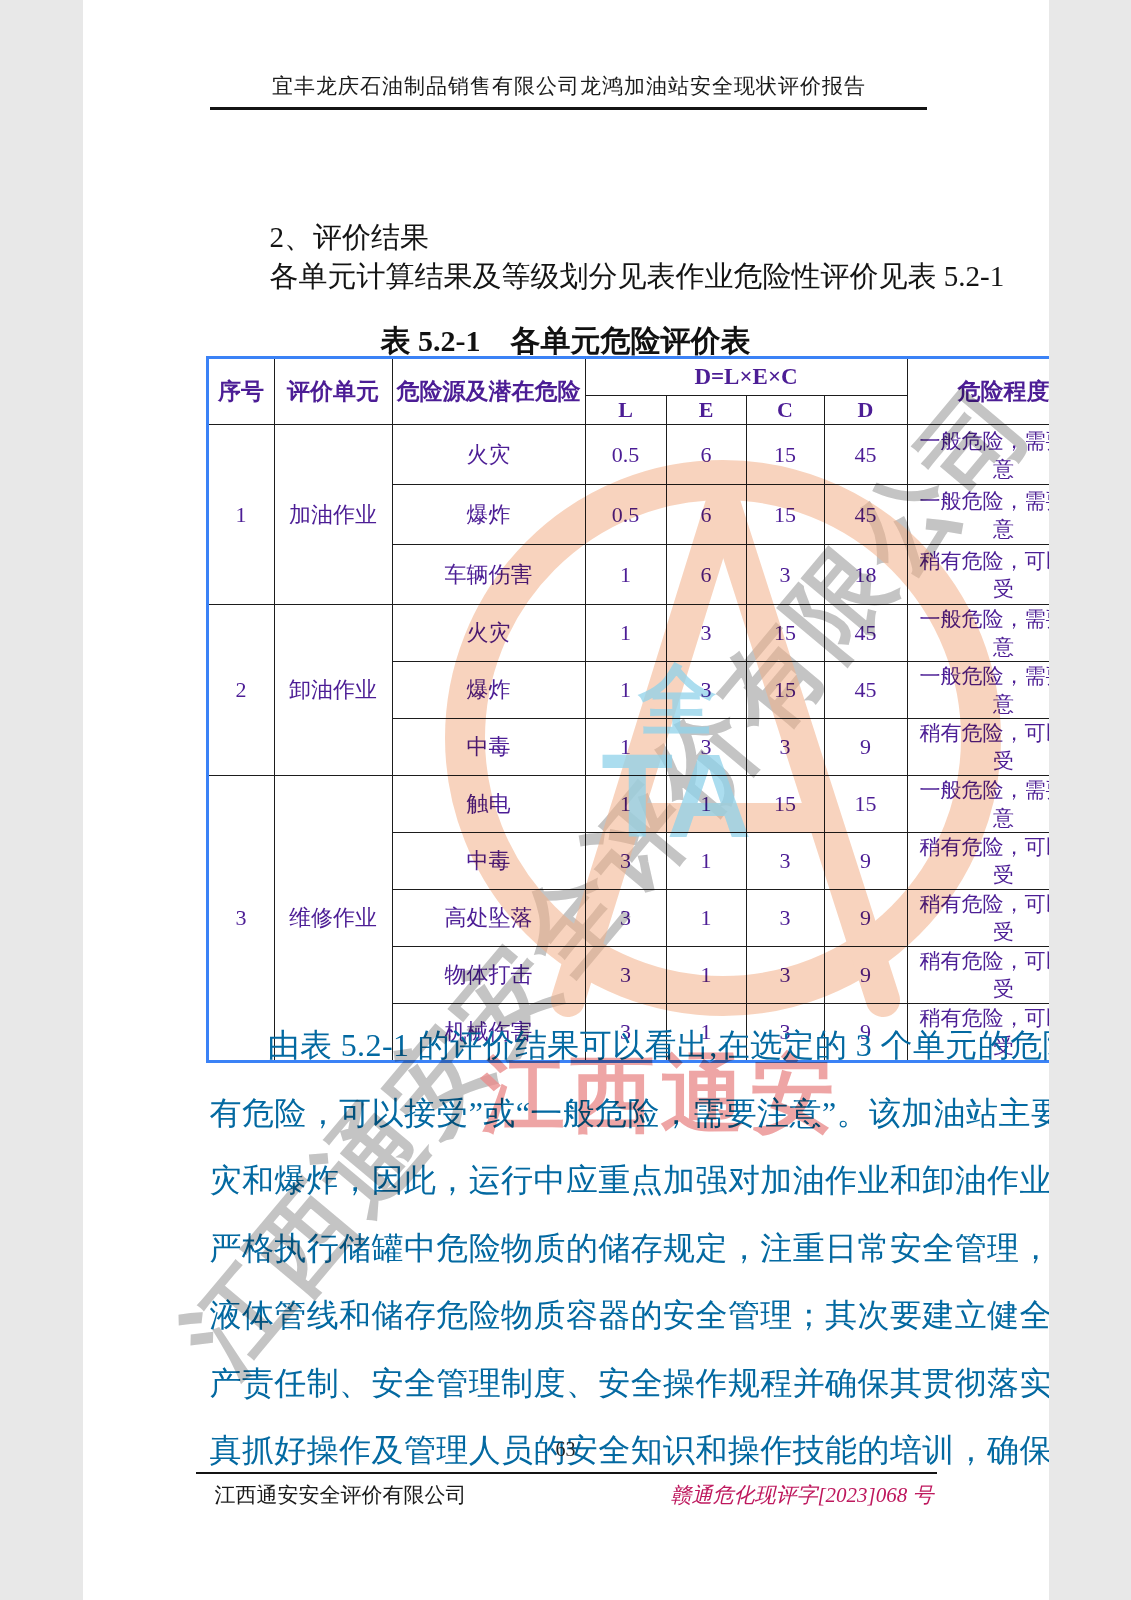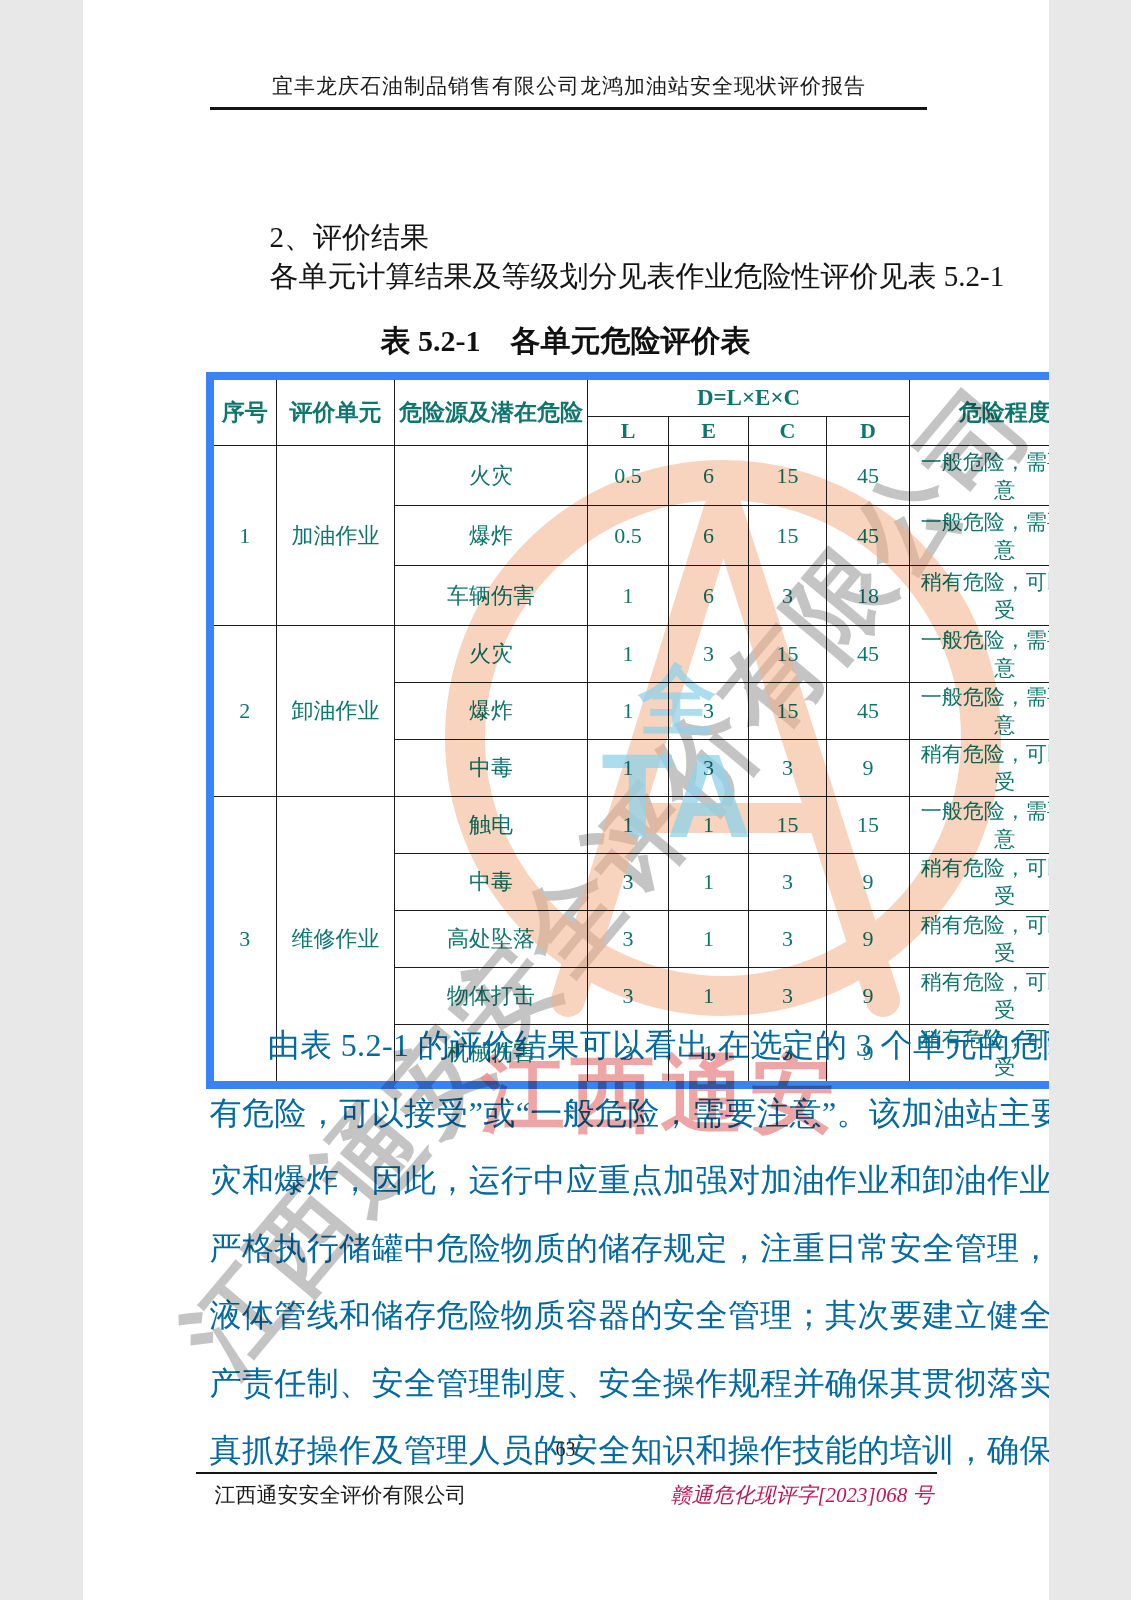--- a/index.html
+++ b/index.html
@@ -24,24 +24,24 @@
   .bodyline{position:absolute;left:127px;font-size:29px;color:#141414;white-space:nowrap;}
   .line-intro{top:138px;}
   .line-heading{top:202px;left:187px;margin-top:16px;}
   .line-intro2{top:257px;left:187px;}
   
   .table-title{
     position:absolute;top:321px;left:0;width:100%;
     text-align:center;font-weight:bold;font-size:30px;color:#111;
   }
   table.risk{
-    position:absolute;top:372px;left:123px;
+    position:absolute;top:356px;left:123px;
     width:894px;border-collapse:collapse;table-layout:fixed;
-    border:8px solid #3b82f6;
-    font-size:22px;color:#0f766e;
+    border:3px solid #3b82f6;
+    font-size:22px;color:#4c1d95;
   }
   table.risk th,table.risk td{
     border:1.5px solid #1d1d1d;
     text-align:center;vertical-align:middle;
     padding:0 2px;overflow:hidden;
   }
   table.risk thead th{font-weight:bold;font-size:23px;}
   table.risk thead tr.h1 th{height:36px;}
   table.risk thead tr.h2 th{height:28px;font-size:22px;}
   table.risk td.num{font-size:22px;}

